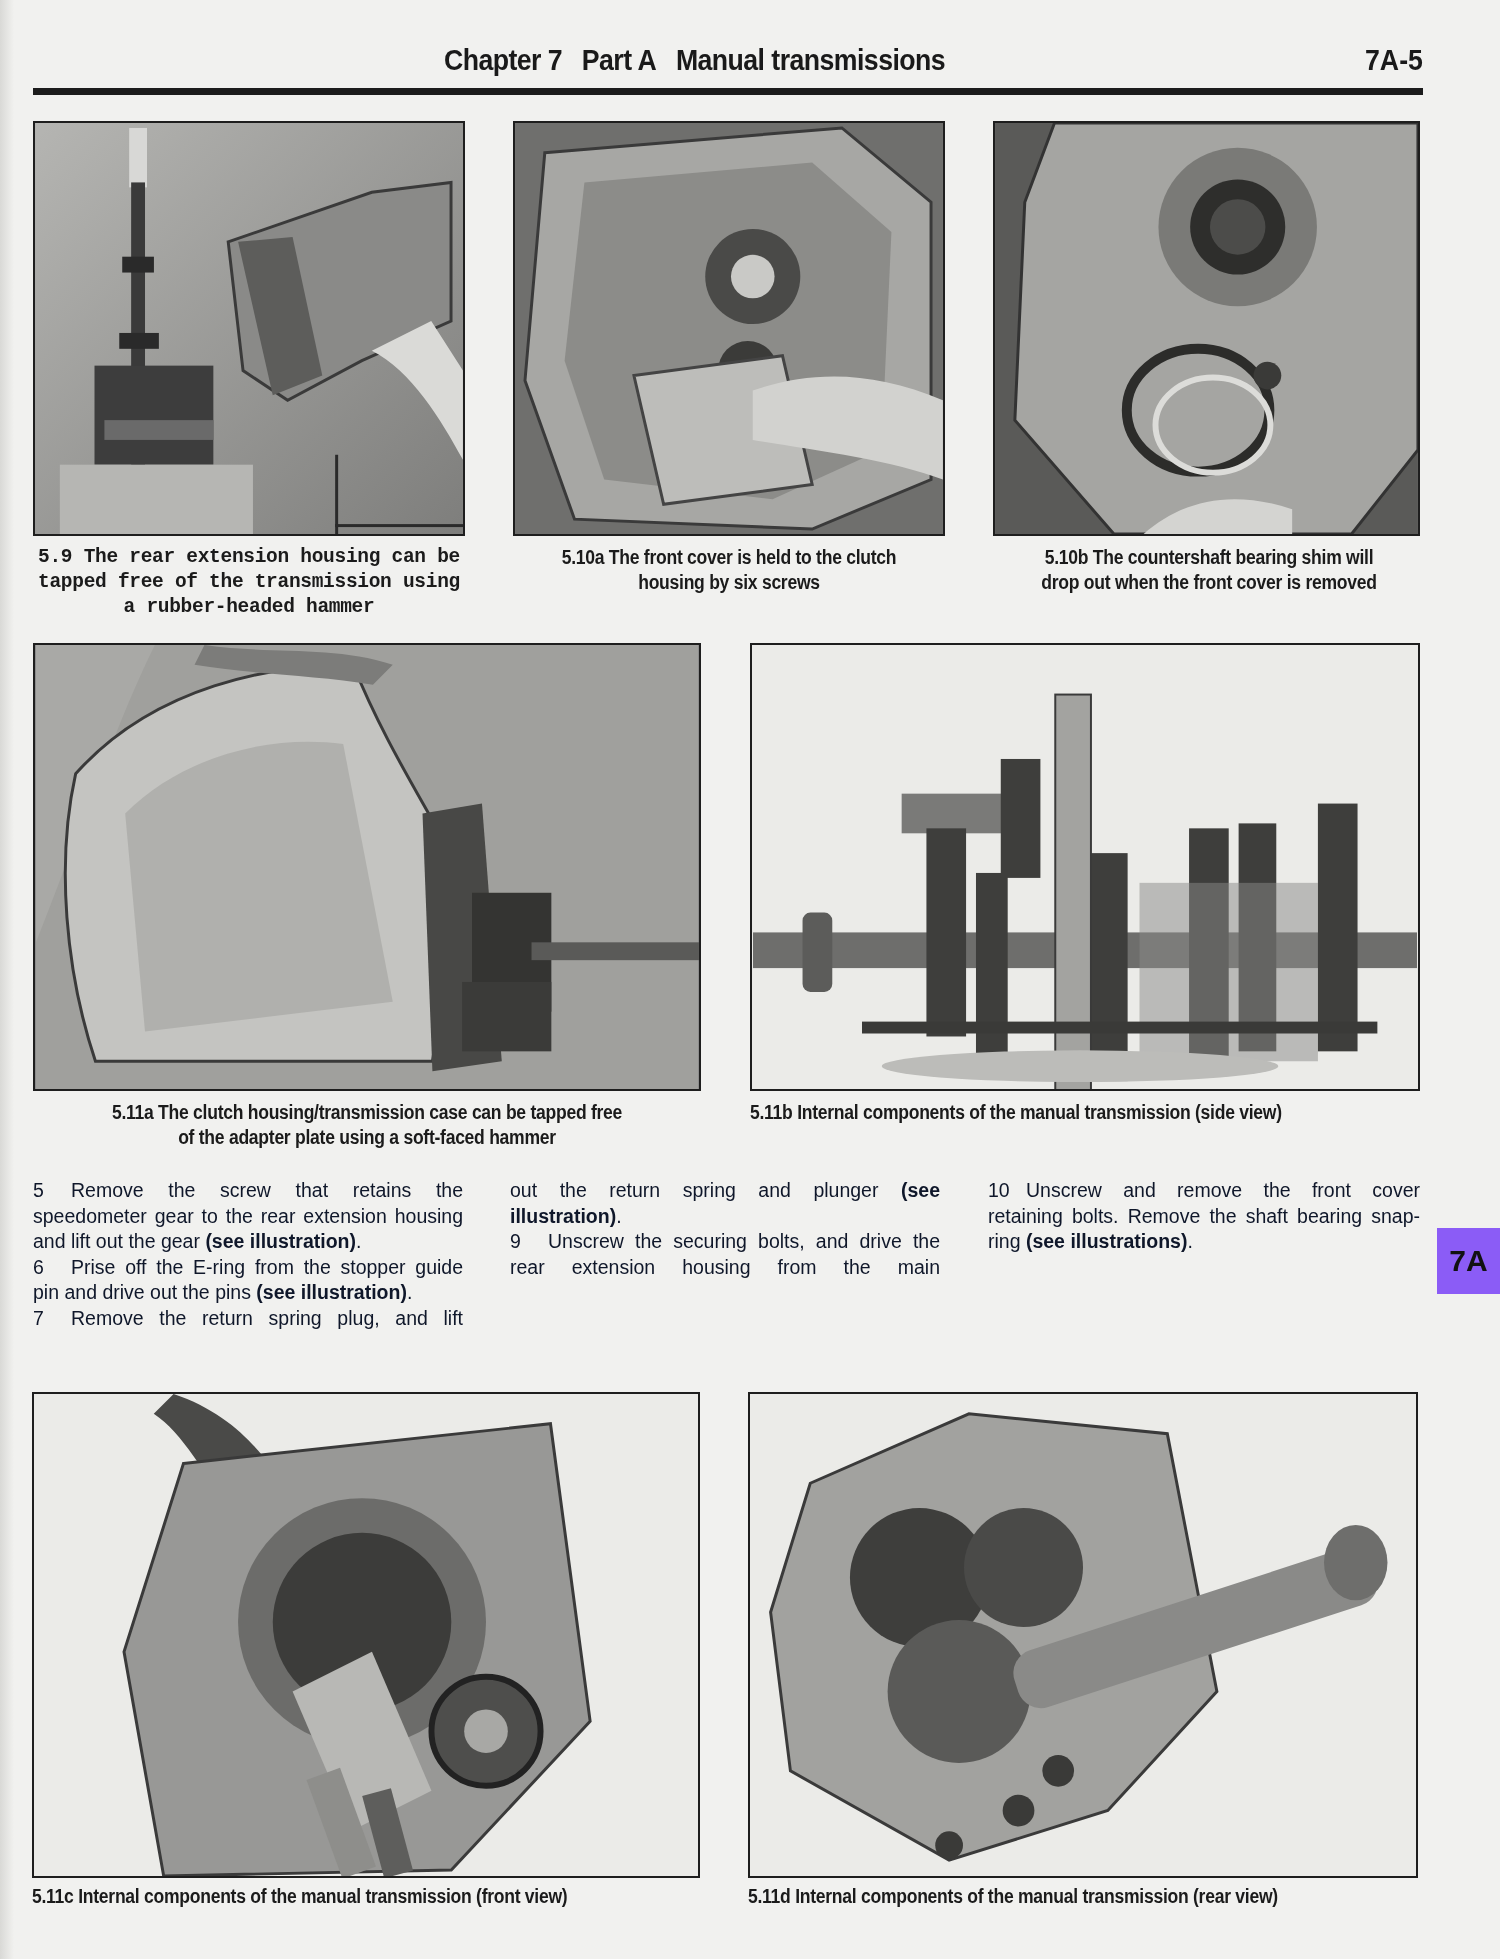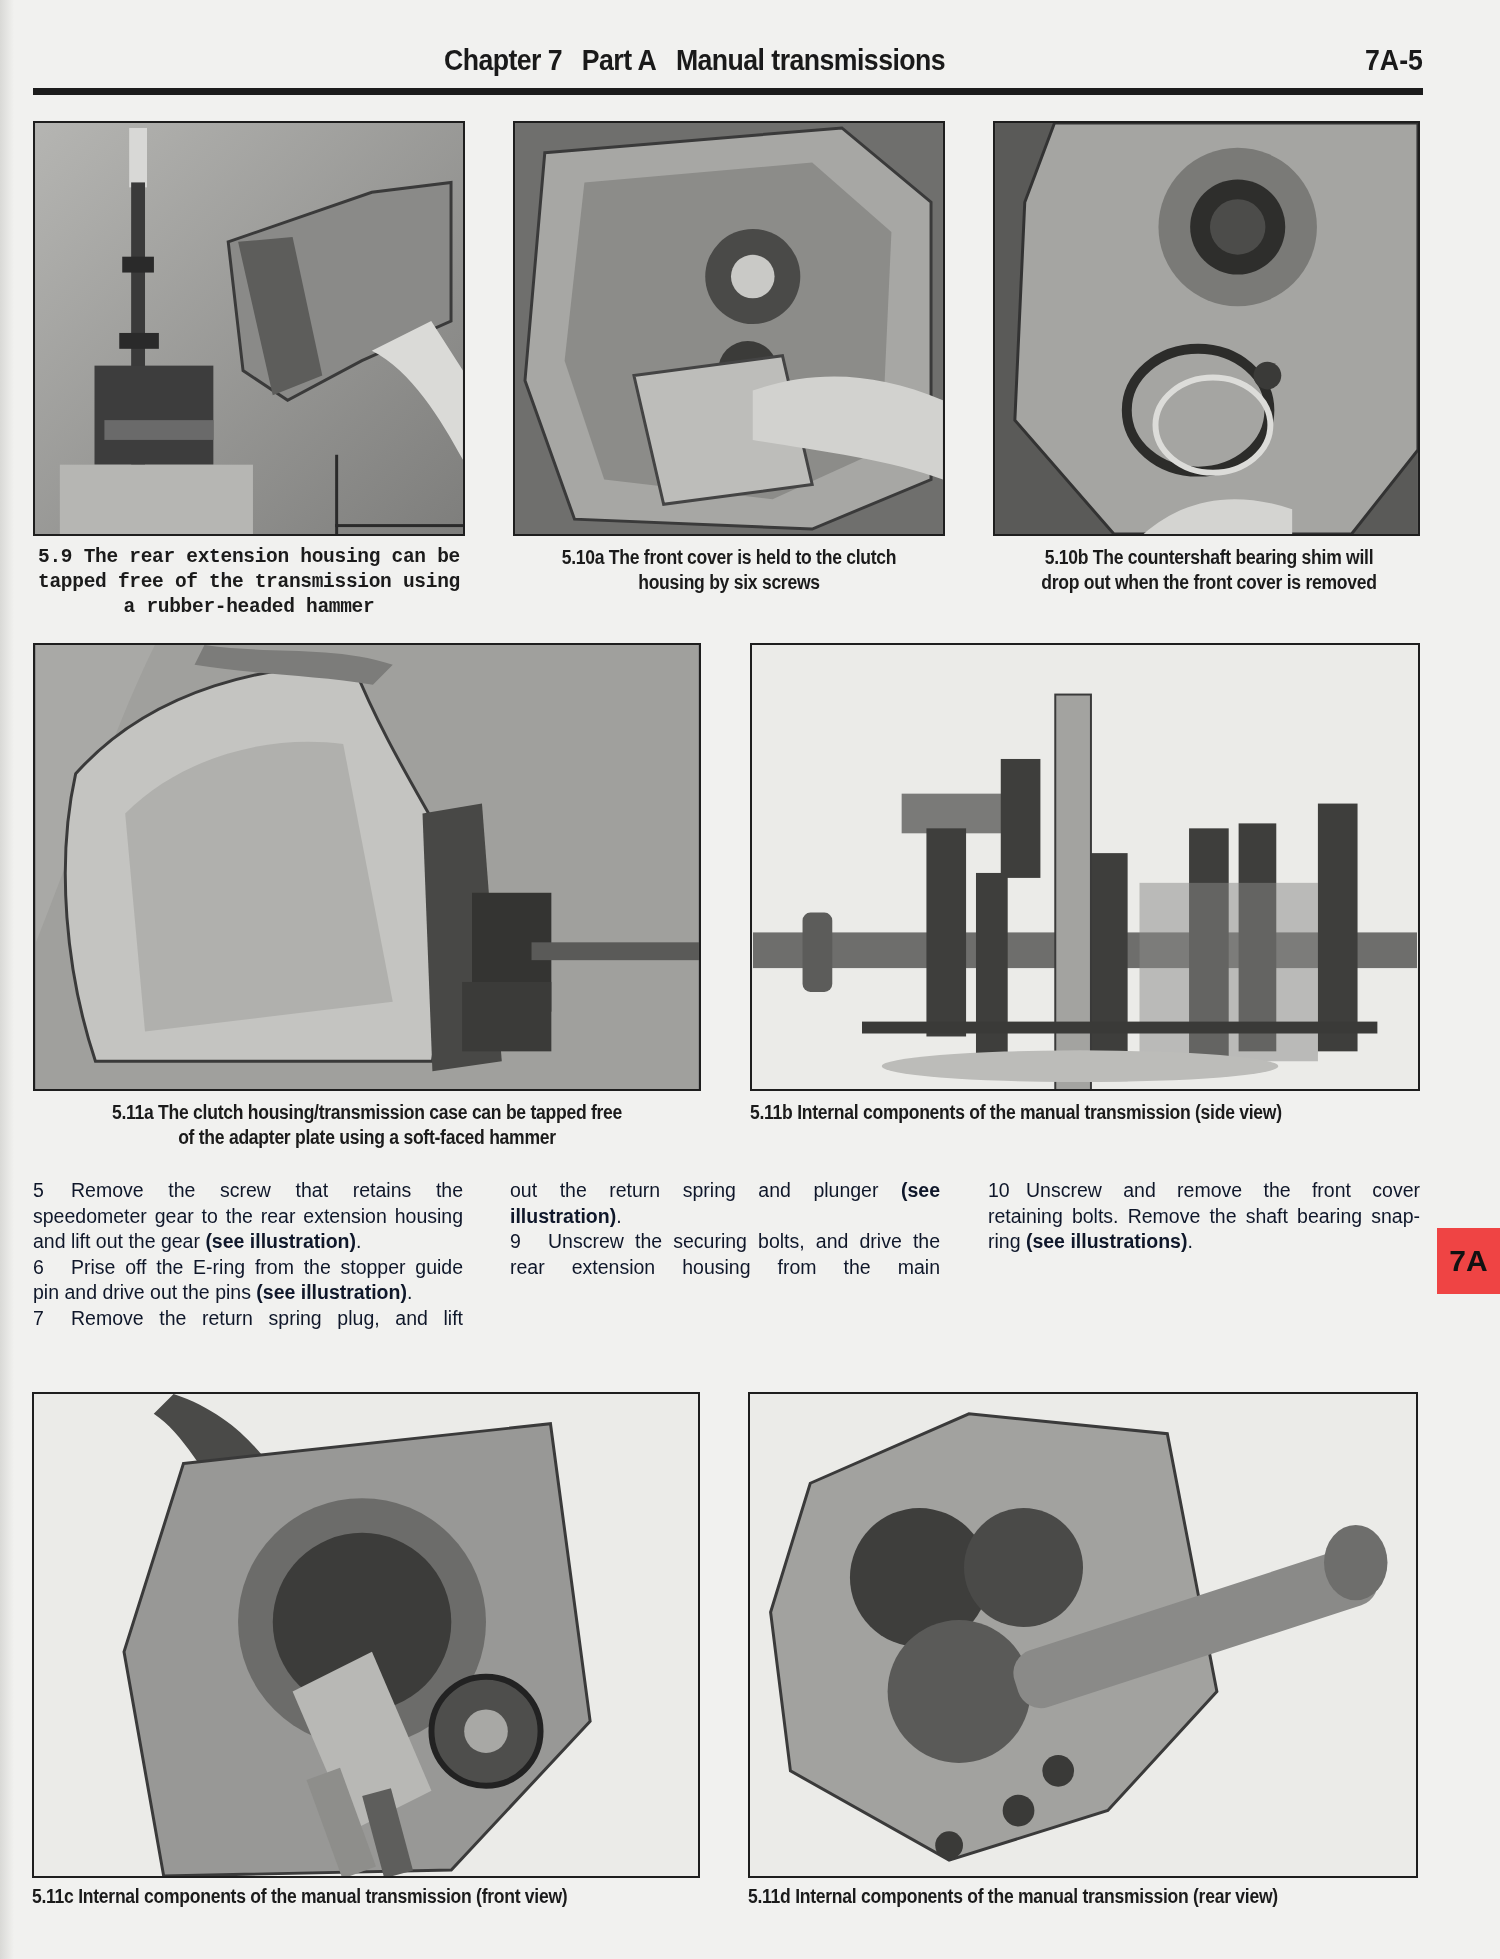--- a/index.html
+++ b/index.html
@@ -44,21 +44,21 @@
     .text-col {
       position: absolute; top: 1178px; font-size: 19.5px; line-height: 25.6px;
       text-align: justify; color: #0f172a;
     }
     .text-col p { margin: 0; }
     .num { display: inline-block; min-width: 38px; }
     .ref { font-weight: bold; }
     
     .chapter-tab {
       position: absolute; left: 1437px; top: 1228px; width: 63px; height: 66px;
-      background: #ef4444; font-weight: bold; font-size: 30px;
+      background: #8b5cf6; font-weight: bold; font-size: 30px;
       display: flex; align-items: center; justify-content: center; color: #111;
     }
   </style>
 </head>
 <body>
 
 <div class="page-edge"></div>
 
 <div class="running-head">
   <span>Chapter 7</span>

